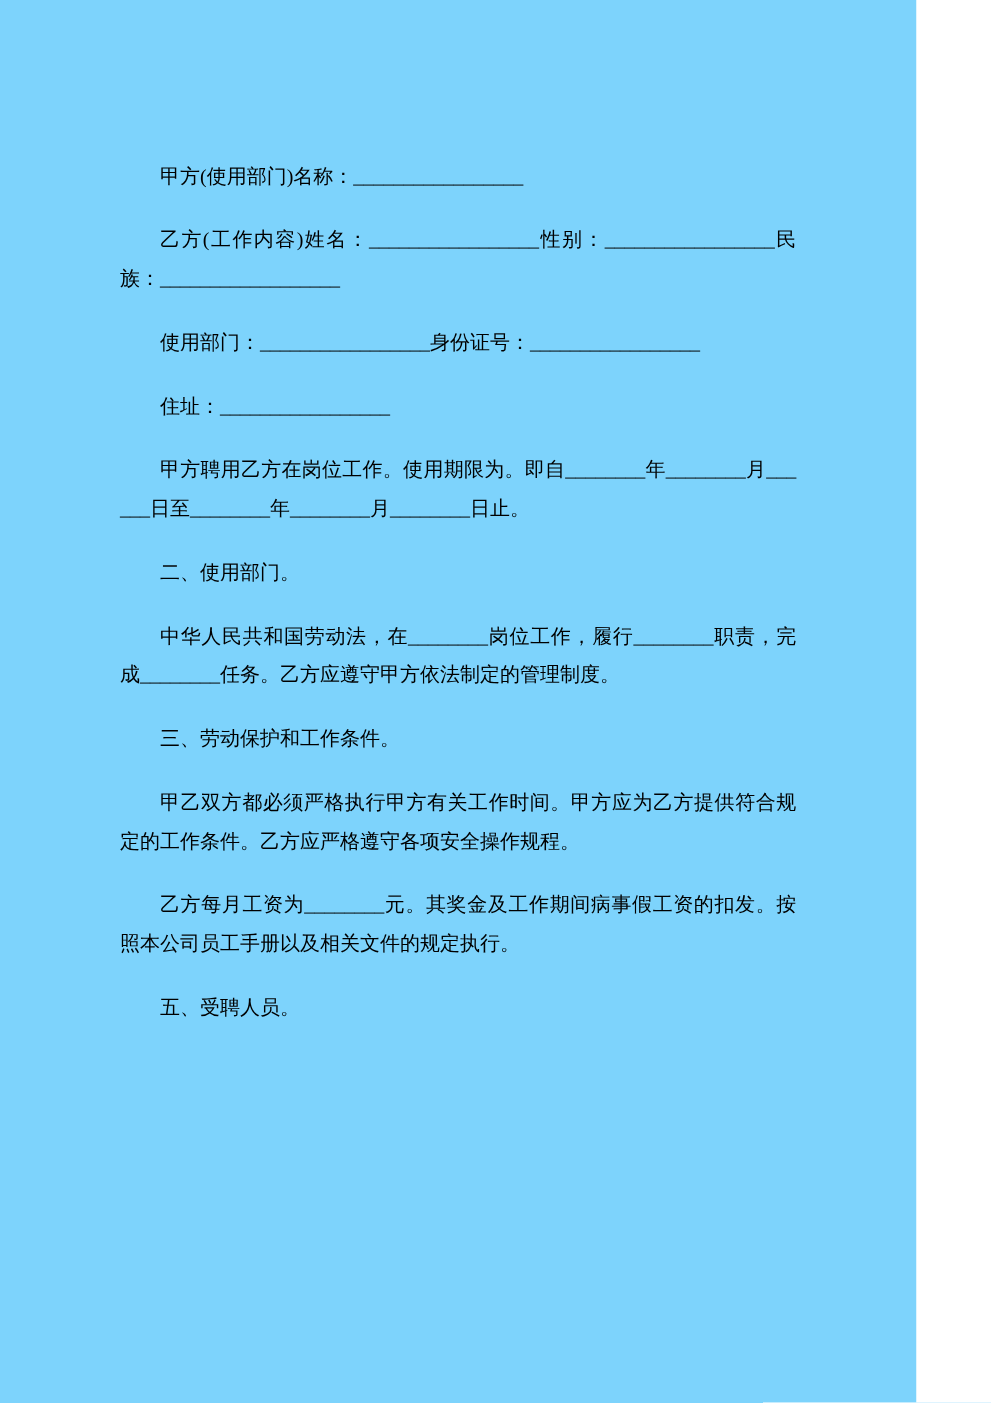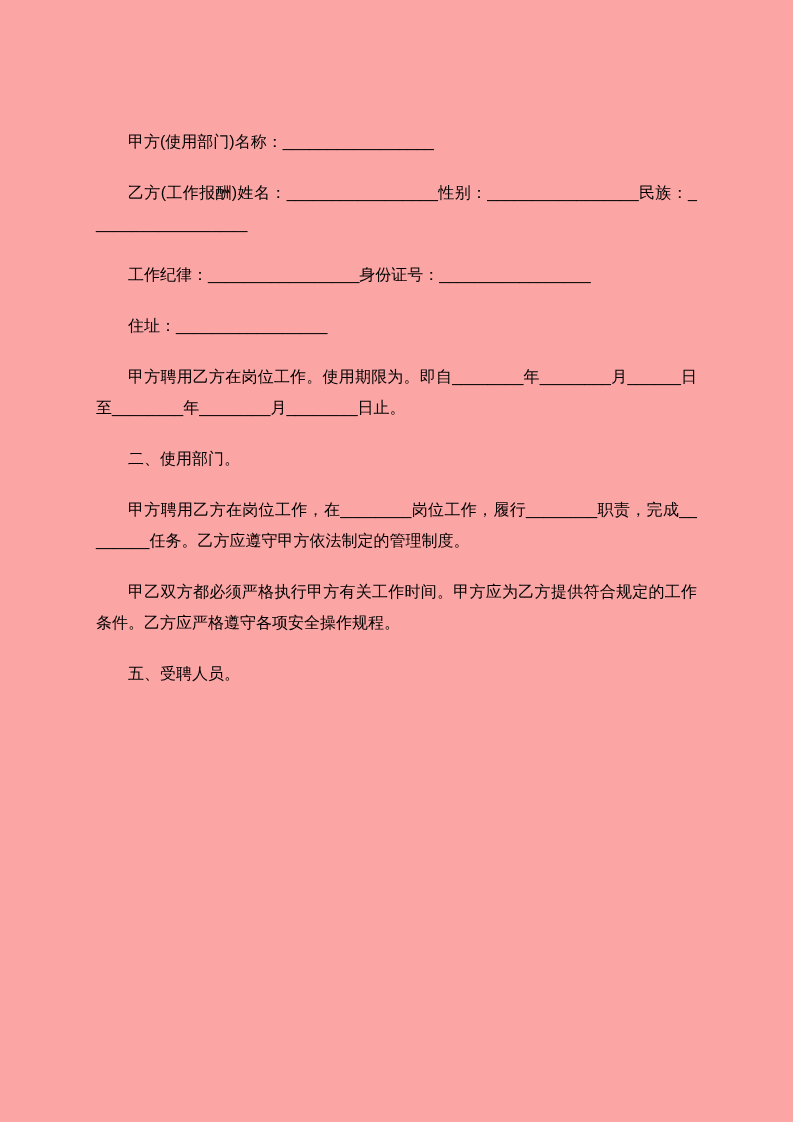--- a/index.html
+++ b/index.html
@@ -6,26 +6,26 @@
     margin: 0;
     padding: 0;
     background: #ffffff;
   }
   body {
     width: 793px;
     min-height: 1122px;
   }
   .page {
     box-sizing: border-box;
-    width: 793px;
+    width: 733px;
     min-height: 1122px;
     padding: 126px 96px 60px 96px;
-    background: #fca5a5;
+    background: #7dd3fc;
     color: #000000;
-    font-family: Liberation Sans, sans-serif;
+    font-family: Liberation Serif, serif;
     font-size: 16px;
     line-height: 31px;
   }
   .page p {
     margin: 20px 0;
     text-indent: 2em;
     text-align: justify;
     word-break: break-all;
     overflow-wrap: anywhere;
   }
@@ -34,21 +34,23 @@
   }
   .blank-line, .section-heading {
     text-align: left;
   }
 </style>
 </head>
 <body>
 
 <div class="page">
   <p class="blank-line">甲方(使用部门)名称：_________________</p>
-  <p class="blank-line">乙方(工作报酬)姓名：_________________性别：_________________民族：__________________</p>
-  <p class="blank-line">工作纪律：_________________身份证号：_________________</p>
+  <p class="blank-line">乙方(工作内容)姓名：_________________性别：_________________民族：__________________</p>
+  <p class="blank-line">使用部门：_________________身份证号：_________________</p>
   <p class="blank-line">住址：_________________</p>
   <p class="body-paragraph">甲方聘用乙方在岗位工作。使用期限为。即自________年________月______日至________年________月________日止。</p>
   <p class="section-heading">二、使用部门。</p>
-  <p class="body-paragraph">甲方聘用乙方在岗位工作，在________岗位工作，履行________职责，完成________任务。乙方应遵守甲方依法制定的管理制度。</p>
+  <p class="body-paragraph">中华人民共和国劳动法，在________岗位工作，履行________职责，完成________任务。乙方应遵守甲方依法制定的管理制度。</p>
+  <p class="section-heading">三、劳动保护和工作条件。</p>
   <p class="body-paragraph">甲乙双方都必须严格执行甲方有关工作时间。甲方应为乙方提供符合规定的工作条件。乙方应严格遵守各项安全操作规程。</p>
+  <p class="body-paragraph">乙方每月工资为________元。其奖金及工作期间病事假工资的扣发。按照本公司员工手册以及相关文件的规定执行。</p>
   <p class="section-heading">五、受聘人员。</p>
 </div>
 
 </body></html>

